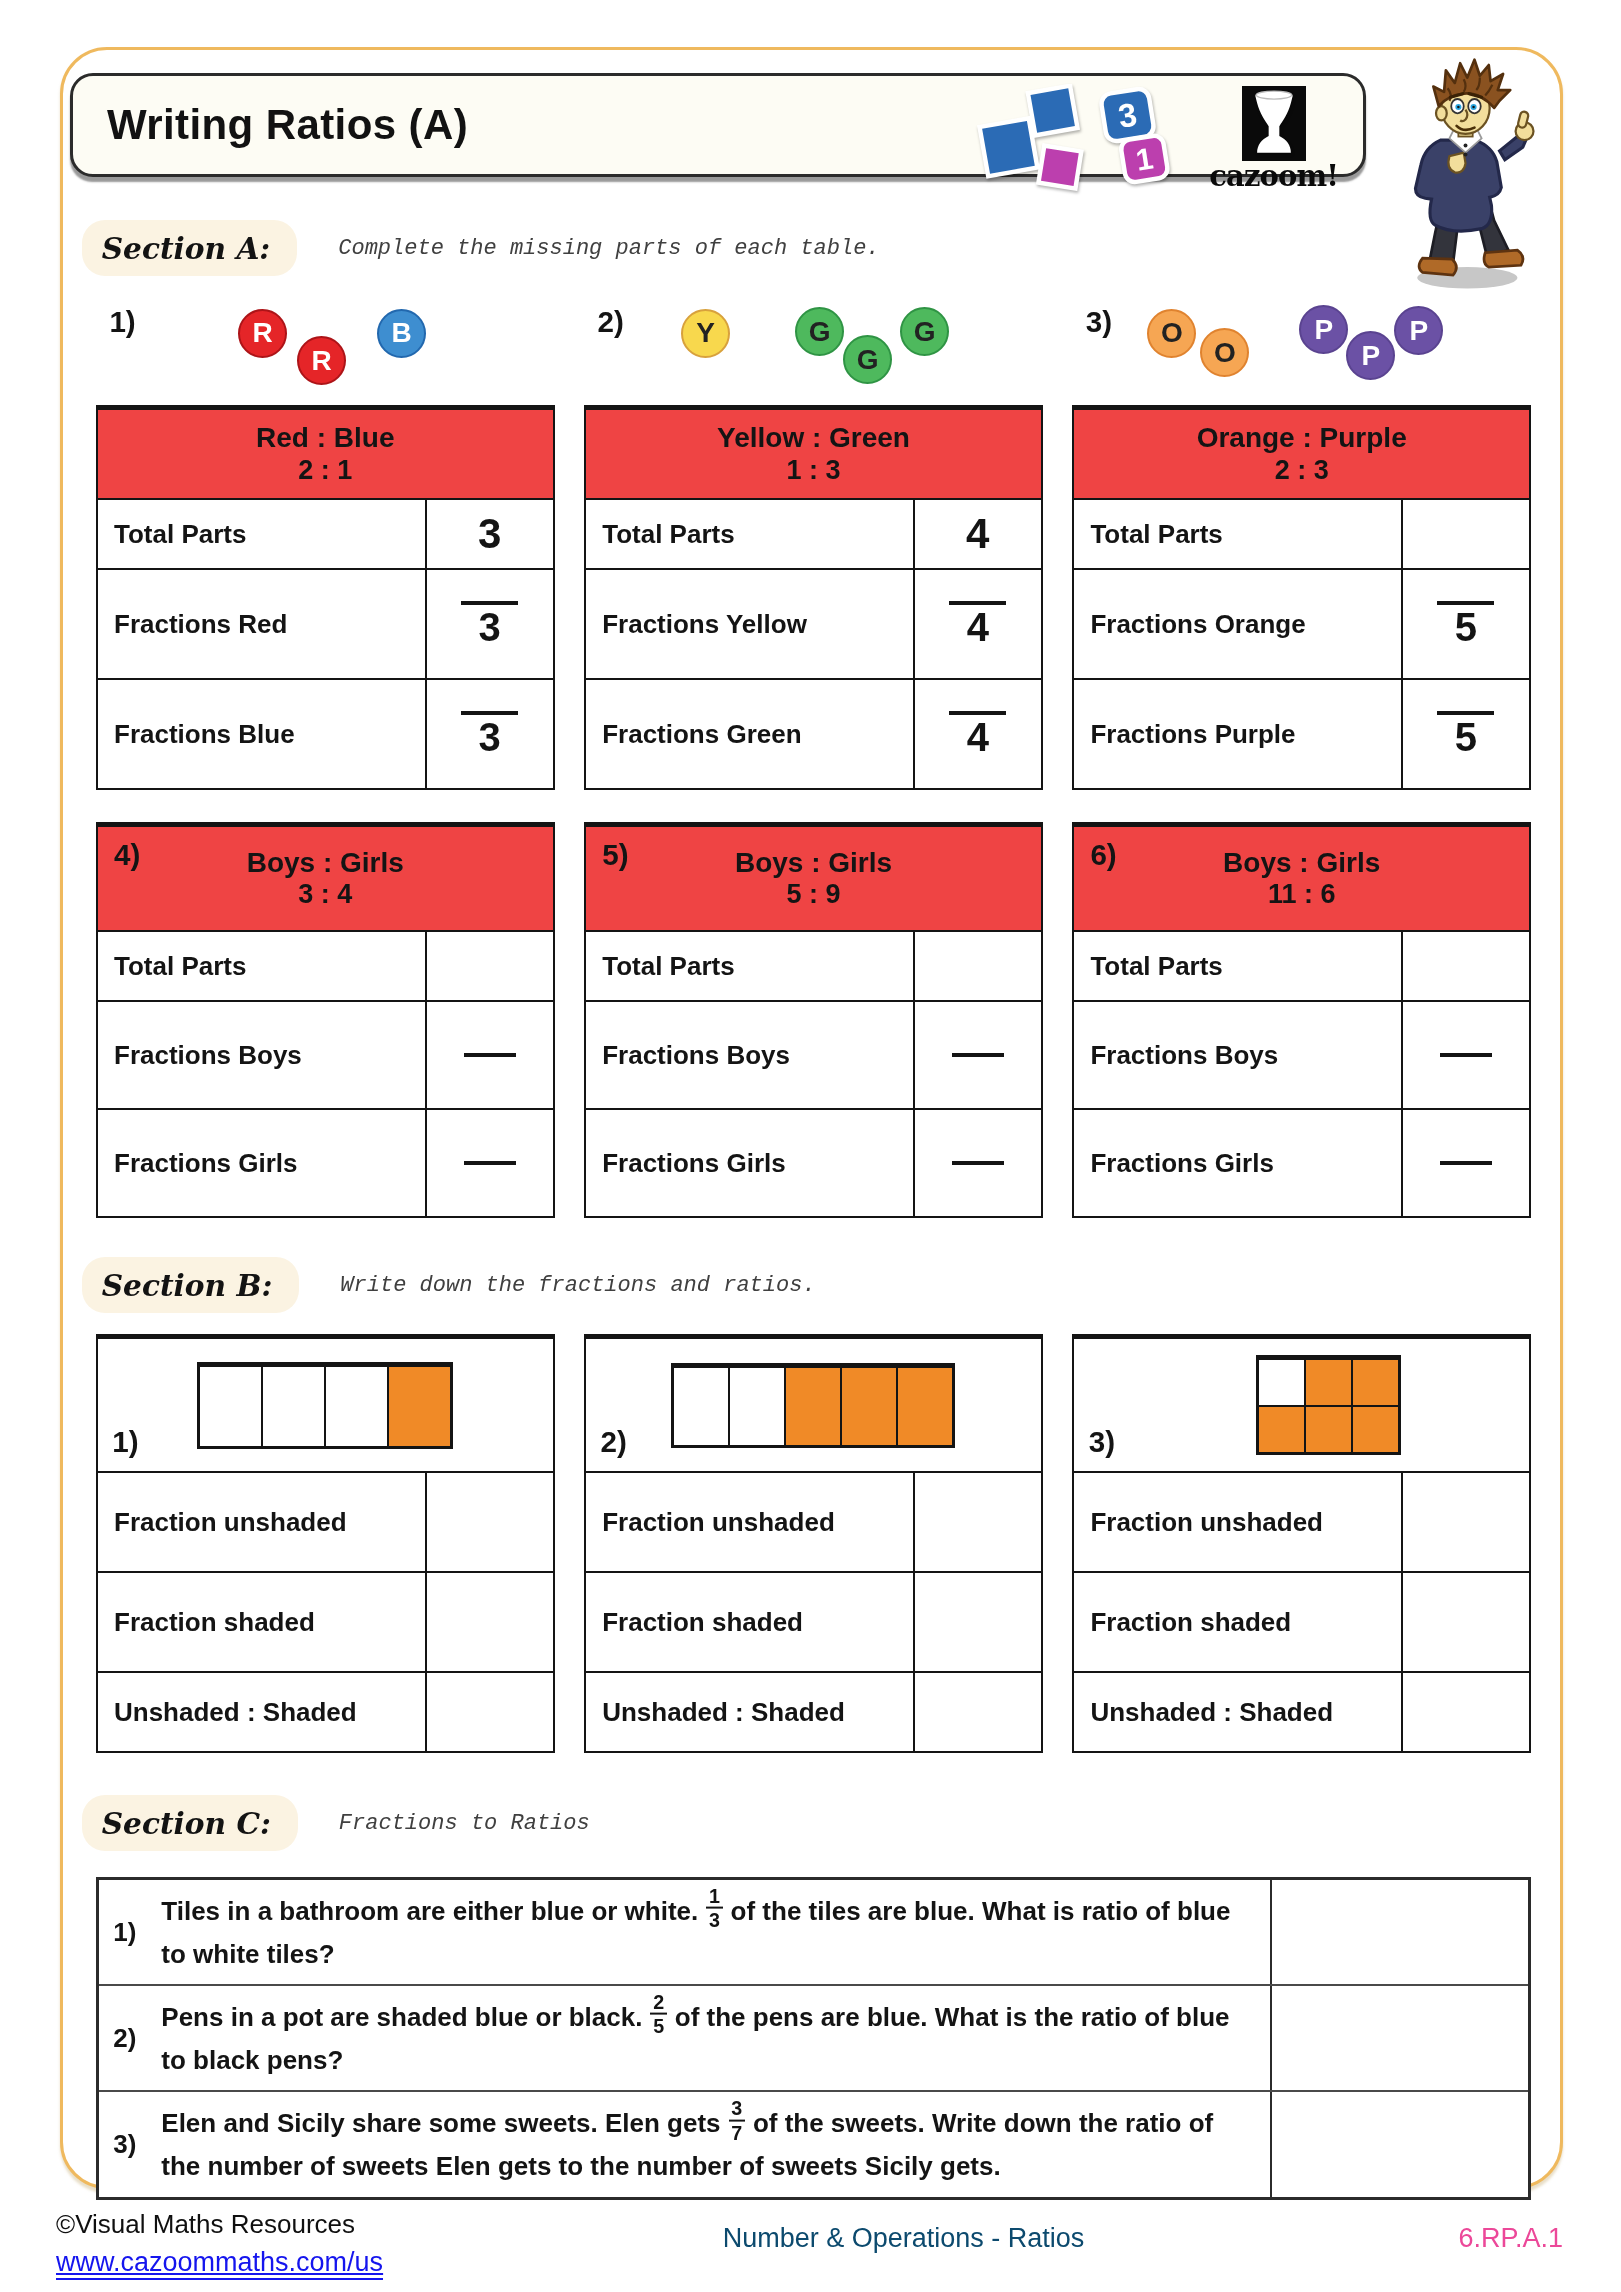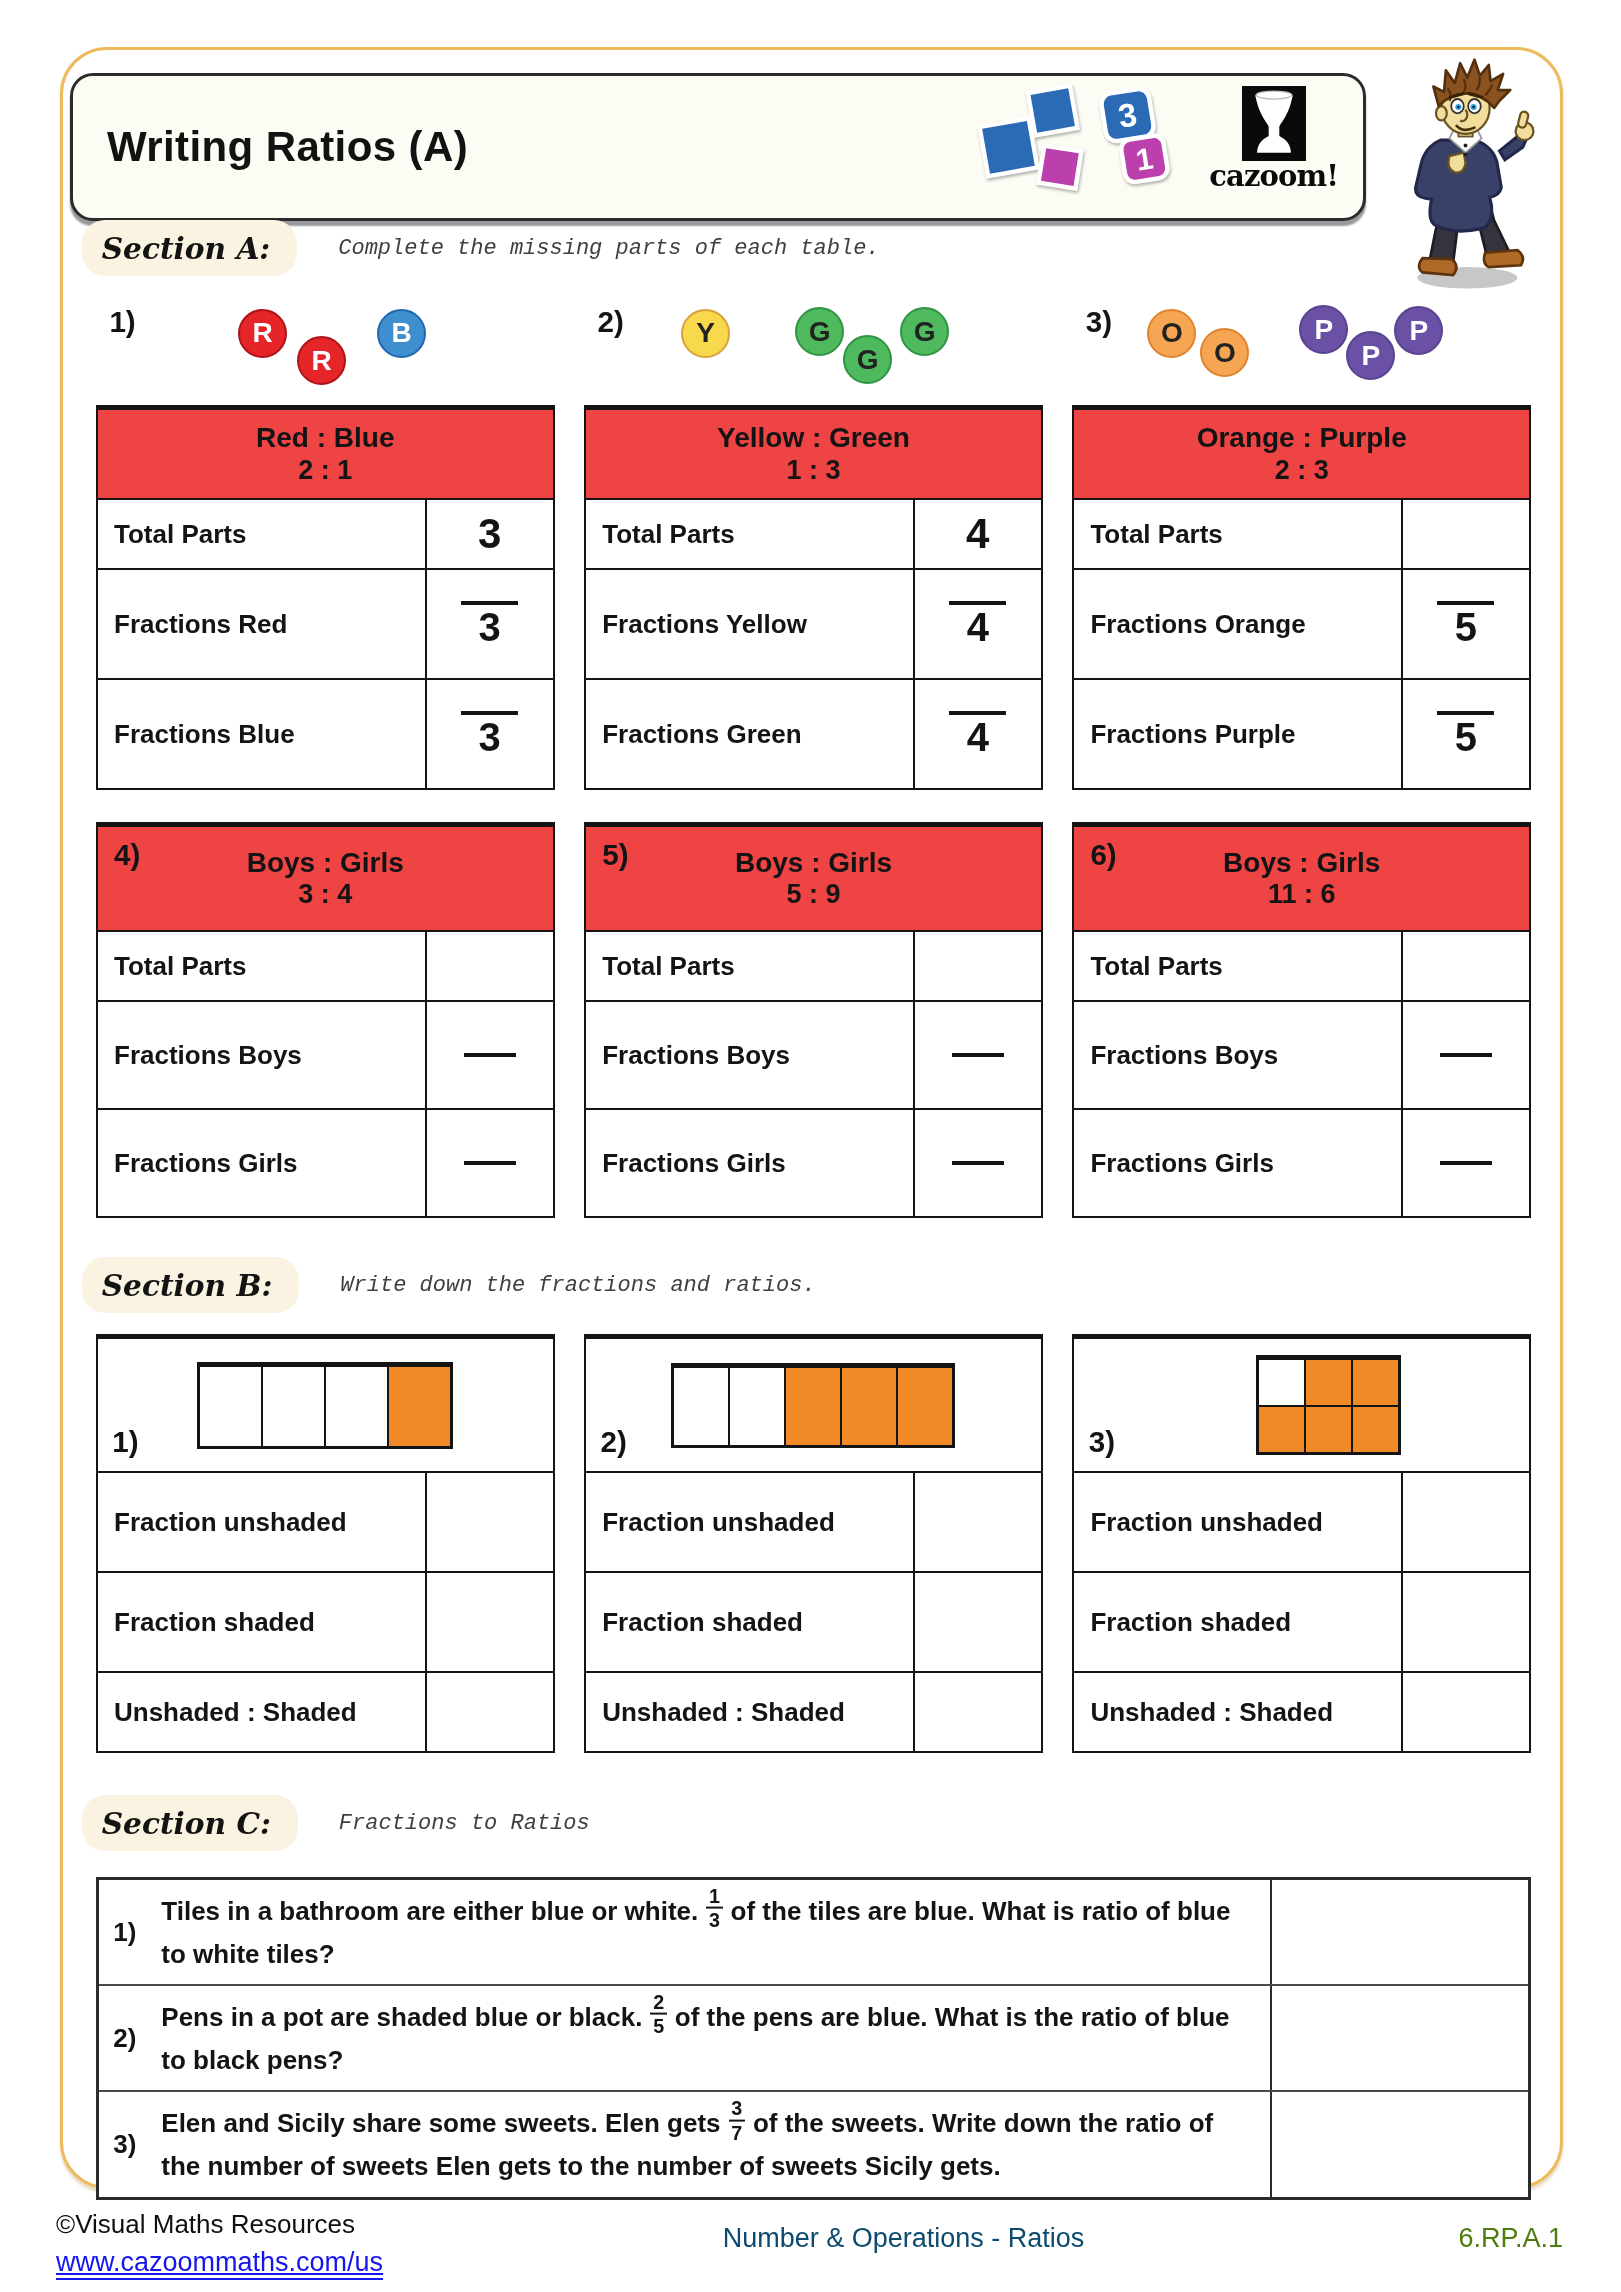--- a/index.html
+++ b/index.html
@@ -9,21 +9,21 @@
     font-family:"Liberation Sans", sans-serif; color:#141414; overflow:hidden;
   }
   
   .frame {
     position:absolute; left:60px; top:47px; width:1503px; height:2142px;
     border:3.6px solid #EFB95E; border-radius:47px; background:#ffffff;
     box-shadow:0 3.6px 2.7px rgba(190,160,95,.35);
   }
   
   .titlebox {
-    position:absolute; left:70px; top:73px; width:1296px; height:148px;
+    position:absolute; left:70px; top:73px; width:1296px; height:104px;
     background:#FDFCF4; border:3.6px solid #2b2b2b; border-radius:23px;
     box-shadow:0 5.4px 1.8px -0.9px rgba(70,70,70,.55);
     display:flex; align-items:center;
   }
   .maintitle { margin-left:34px; font-size:42px; font-weight:bold; letter-spacing:0.4px; color:#121212; }
   .logo { position:absolute; right:25px; top:5.4px; height:113px; display:flex; align-items:center; gap:16px; }
   .logo svg { filter:drop-shadow(1.8px 2.7px 1.8px rgba(0,0,0,.30)); }
   .cazoomblock { display:flex; flex-direction:column; align-items:center; margin-top:3.6px; }
   .drumbox { width:64px; height:75px; background:#0a0a0a; display:flex; align-items:center; justify-content:center; }
   .cazoomword { font-family:"DejaVu Serif", serif; font-weight:bold; font-size:29px; letter-spacing:-0.9px; margin-top:-1.8px; color:#0a0a0a; }
@@ -105,21 +105,21 @@
   .cans { width:258px; flex:none; border-left:2.2px solid #2b2b2b; }
   .ifrac { display:inline-flex; flex-direction:column; align-items:center; vertical-align:middle; margin:0 8px; line-height:1.05; font-size:19.7px; font-weight:bold; transform:translateY(-5.4px); }
   .ifrac .fn { border-bottom:2.7px solid #141414; padding:0 2.7px 0.9px; }
   .ifrac .fd { padding-top:0.9px; }
   
   .footer { position:absolute; top:2209px; left:0; width:1622px; padding:0 59px 0 56px; display:flex; align-items:flex-start; }
   .f-left { width:394px; }
   .f-copy { font-size:26px; color:#0f0f0f; }
   .f-url  { display:inline-block; margin-top:7.2px; font-size:27px; color:#1515EE; text-decoration:underline; border-bottom:2.2px solid #1515EE; cursor:pointer; }
   .f-center { flex:1; text-align:center; font-size:27px; padding-top:14.3px; color:#0c4a6e; }
-  .f-right { width:206px; text-align:right; font-size:27px; padding-top:14.3px; color:#4d7c0f; }
+  .f-right { width:206px; text-align:right; font-size:27px; padding-top:14.3px; color:#ec4899; }
 </style>
 </head>
 <body>
 
 <div class="page">
   <div class="frame"></div>
 
   <div class="titlebox">
     <h1 class="maintitle">Writing Ratios (A)</h1>
     <div class="logo">

